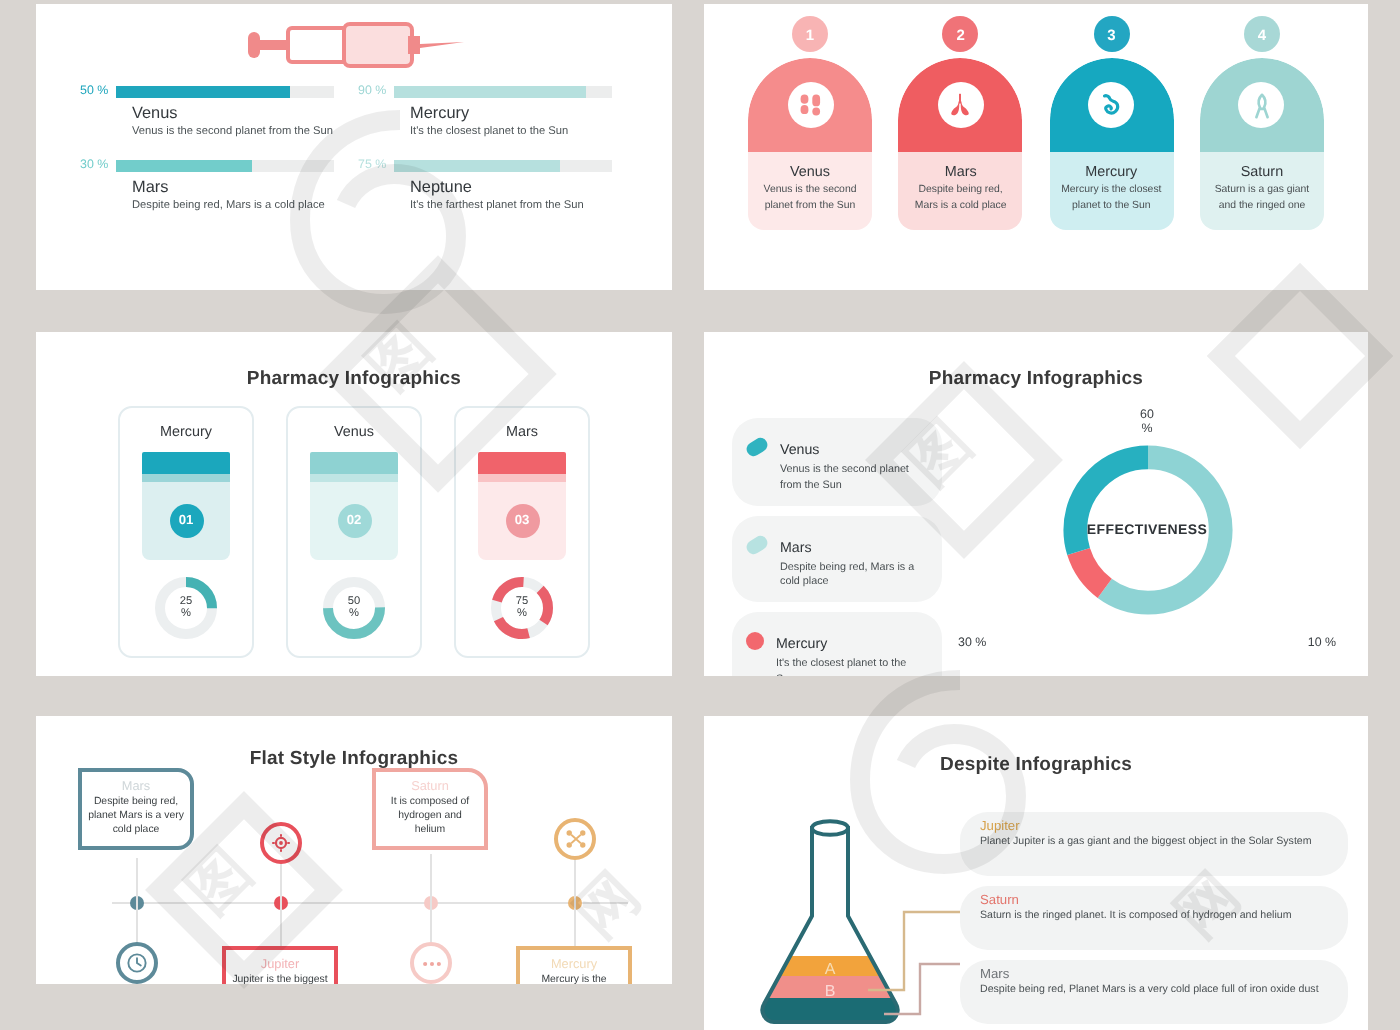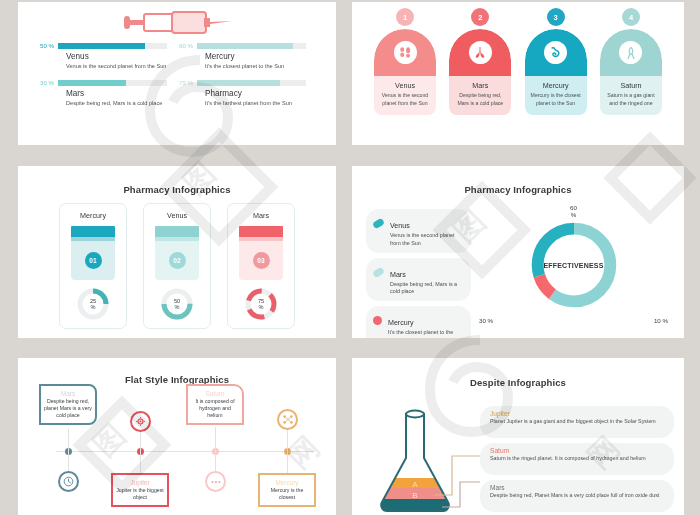--- a/index.html
+++ b/index.html
@@ -18,21 +18,21 @@
   .panel {
     position: absolute;
     background: #ffffff;
     overflow: hidden;
   }
   
   #p-tl { left: 18px;  top: 2px;   width: 318px; height: 143px; }
   #p-tr { left: 352px; top: 2px;   width: 332px; height: 143px; }
   #p-ml { left: 18px;  top: 166px; width: 318px; height: 172px; }
   #p-mr { left: 352px; top: 166px; width: 332px; height: 172px; }
-  #p-bl { left: 18px;  top: 358px; width: 318px; height: 157px; }
+  #p-bl { left: 18px;  top: 358px; width: 318px; height: 134px; }
   #p-br { left: 352px; top: 358px; width: 332px; height: 157px; }
 
   .ptitle {
     text-align: center;
     font-weight: bold;
     color: #3a3a3a;
     font-size: 9.5px;
     letter-spacing: .1px;
   }
 
@@ -198,21 +198,21 @@
         <div class="bar-title">Mars</div>
         <div class="bar-desc">Despite being red, Mars is a cold place</div>
       </div>
       <div class="bar-cell">
         <div class="bar-row">
           <span class="bar-pct" style="color:#b6e0de">75 %</span>
           <span class="bar-track">
               <i class="bar-fill" style="width:76%;background:#b6e0de"></i>
             </span>
         </div>
-        <div class="bar-title">Pharmacy</div>
+        <div class="bar-title">Neptune</div>
         <div class="bar-desc">It's the farthest planet from the Sun</div>
       </div>
     </div>
   </div>
 
   <div class="panel" id="p-tr">
     <div class="arch-row">
 
       <div class="arch-col">
         <div class="arch-num" style="background:#f8b4b4">1</div>

